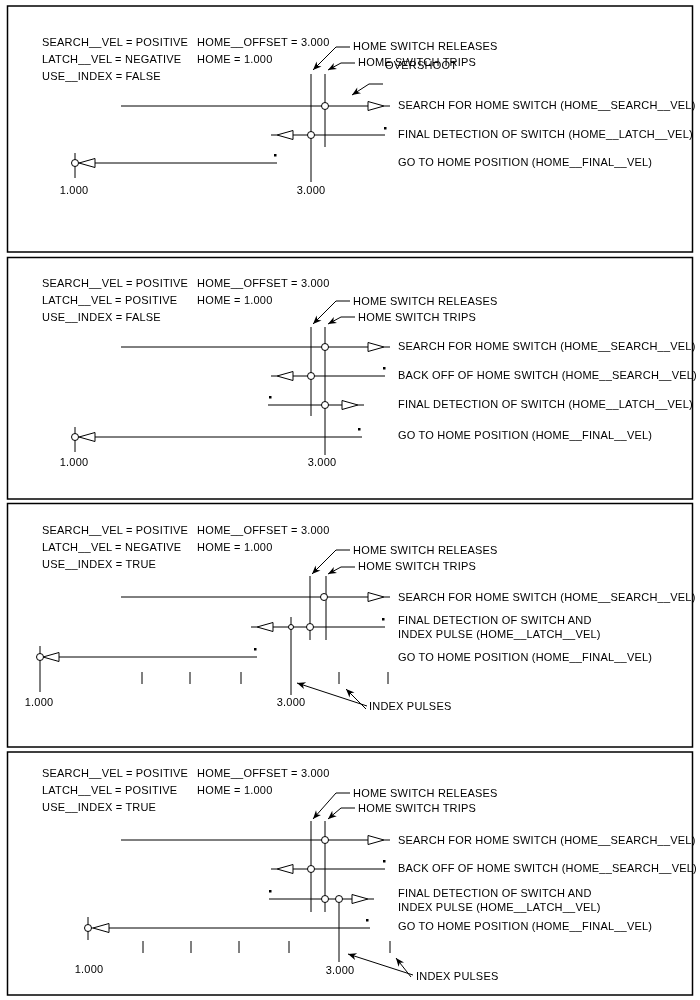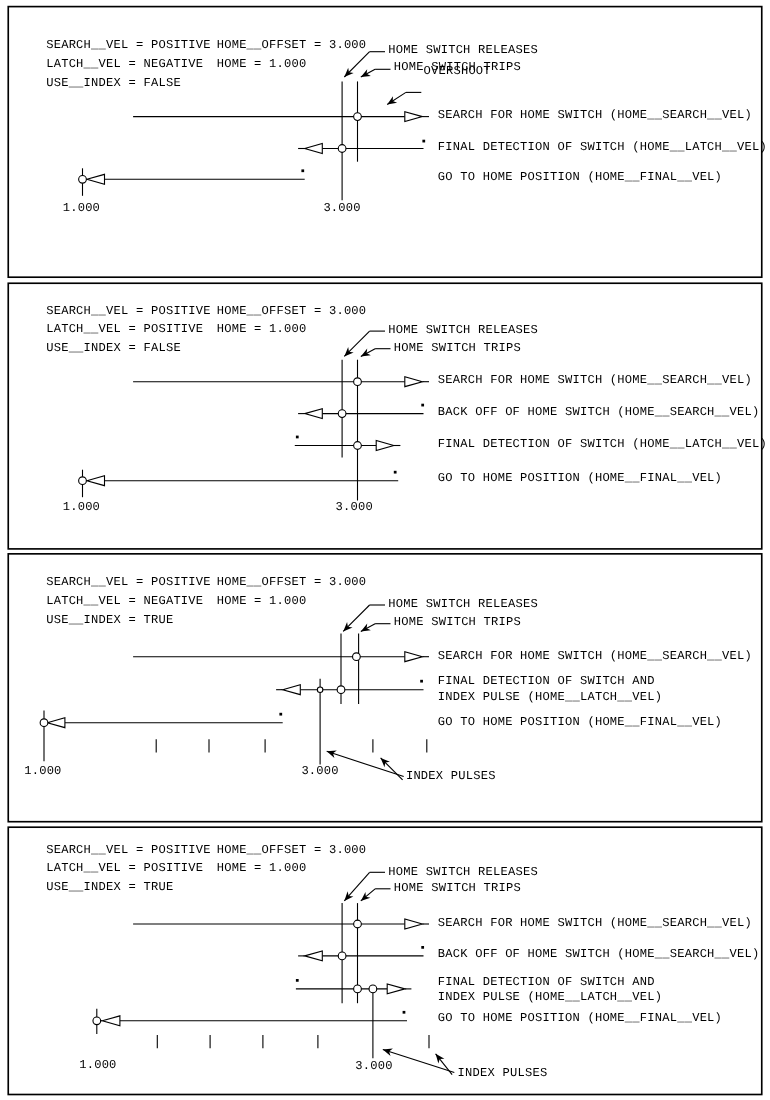--- a/index.html
+++ b/index.html
@@ -4,21 +4,21 @@
 <style>
   html,body { margin:0; padding:0; background:#fff; }
   #stage {
     position:relative; width:700px; height:1000px; background:#ffffff;
     font-family:"DejaVu Sans Mono", monospace; overflow:hidden;
   }
   #stage svg { position:absolute; left:0; top:0; }
   .t {
     position:absolute; font-size:11px; line-height:11px; color:#000;
     white-space:nowrap; letter-spacing:0.2px;
-    font-family:Liberation Mono, monospace;
+    font-family:Liberation Sans, sans-serif;
   }
   .ctr { transform:translateX(-50%); }
 </style>
 </head>
 <body>
 
 <div id="stage">
 
 <svg width="700" height="1000" viewBox="0 0 700 1000">
   <defs>

